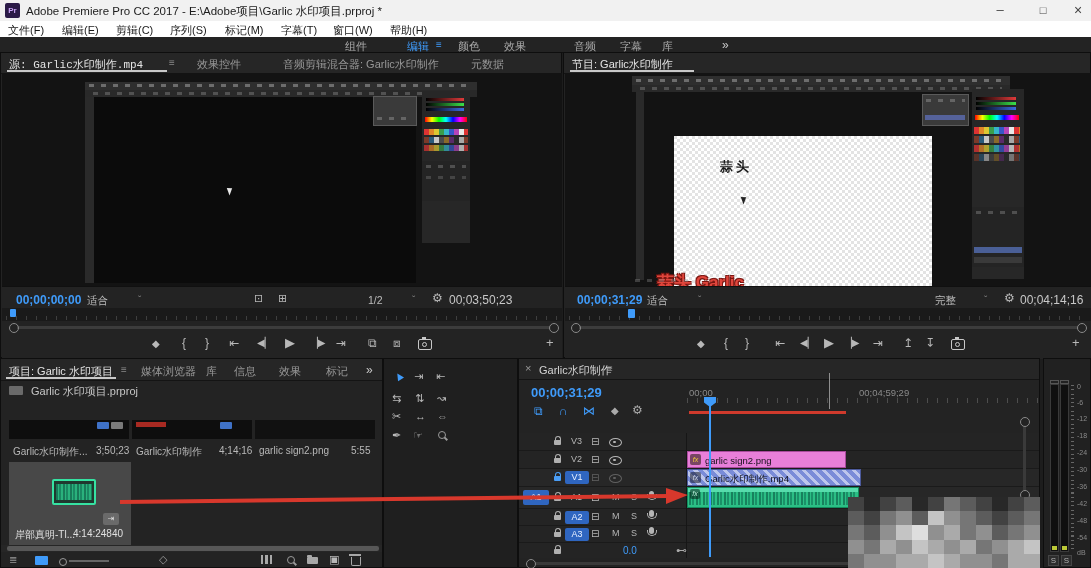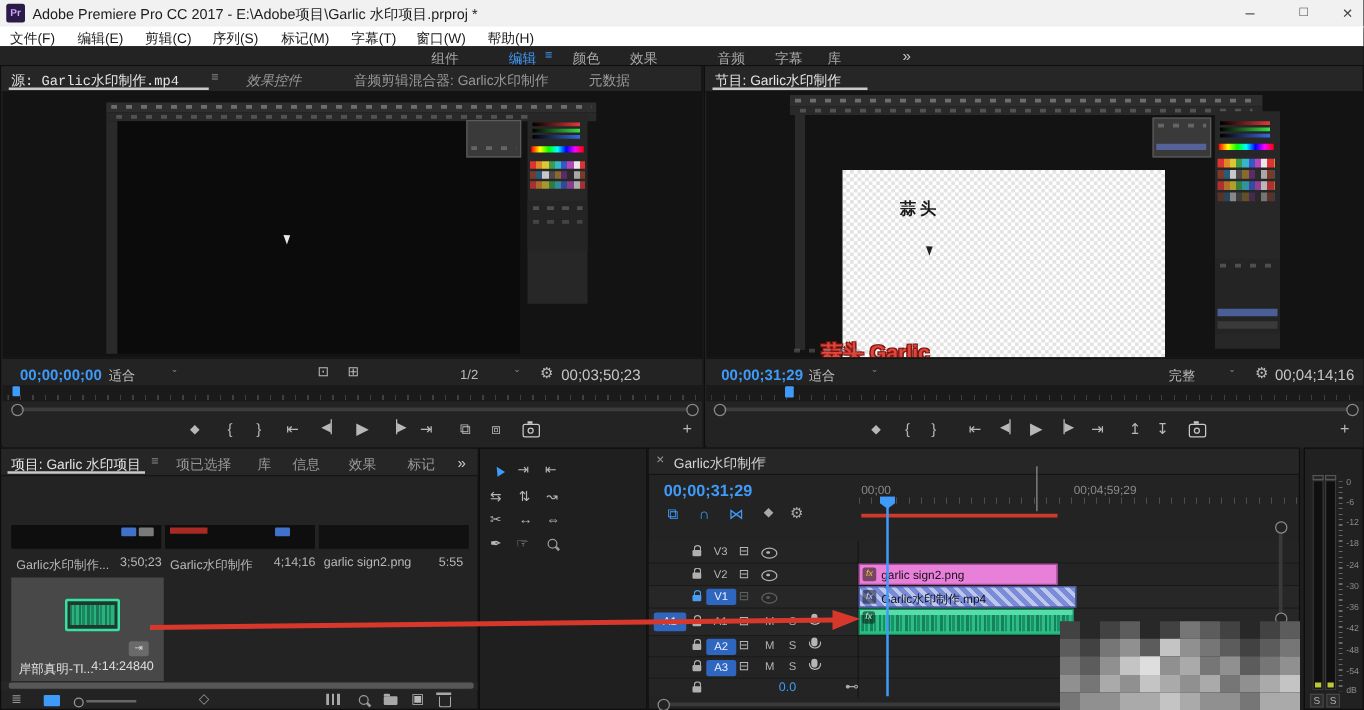--- a/index.html
+++ b/index.html
@@ -74,21 +74,21 @@
     <span class="abs" style="left:620px;top:2px;font-size:11px;color:#a8a8a8;">字幕</span>
     <span class="abs" style="left:662px;top:2px;font-size:11px;color:#a8a8a8;">库</span>
     <span class="abs" style="left:722px;top:1px;font-size:12px;color:#c8c8c8;">»</span>
   </div>
 
   <div class="panel" style="left:0;top:52px;width:562px;height:306px;">
     <div class="tabbar">
       <span class="abs" style="left:8px;top:4px;font-size:11px;color:#e4e4e4;font-family:Liberation Mono, monospace;">源: Garlic水印制作.mp4</span>
       <span class="abs" style="left:168px;top:4px;font-size:10px;color:#8a8a8a;">≡</span>
       <div class="underline" style="left:6px;top:17px;width:160px;"></div>
-      <span class="abs" style="left:196px;top:4px;font-size:11px;color:#989898;font-style:italic;">效果控件</span>
+      <span class="abs" style="left:196px;top:4px;font-size:11px;color:#989898;">效果控件</span>
       <span class="abs" style="left:282px;top:4px;font-size:11px;color:#989898;">音频剪辑混合器: Garlic水印制作</span>
       <span class="abs" style="left:470px;top:4px;font-size:11px;color:#989898;">元数据</span>
     </div>
 
     <div class="abs" style="left:1px;top:20px;width:560px;height:213px;background:#131313;overflow:hidden;">
       <div class="abs" style="left:83px;top:9px;width:392px;height:8px;background:#2e2e2e;">
           <div class="menudash" style="margin:2px 4px;"></div>
         </div>
       <div class="abs" style="left:83px;top:17px;width:392px;height:7px;background:#292929;">
           <div class="menudash" style="margin:2px 8px;opacity:.4;"></div>
@@ -226,26 +226,30 @@
         <span class="ic" style="left:507px;top:3px;font-size:13px;">+</span>
       </div>
     </div>
   </div>
 
   <div class="panel" style="left:0;top:358px;width:383px;height:210px;">
     <div class="tabbar" style="height:21px;">
       <span class="abs" style="left:8px;top:5px;font-size:11px;color:#e4e4e4;">项目: Garlic 水印项目</span>
       <span class="abs" style="left:120px;top:5px;font-size:10px;color:#8a8a8a;">≡</span>
       <div class="underline" style="left:5px;top:18px;width:110px;"></div>
-      <span class="abs" style="left:140px;top:5px;font-size:11px;color:#989898;">项已选择</span>
+      <span class="abs" style="left:140px;top:5px;font-size:11px;color:#989898;">媒体浏览器</span>
       <span class="abs" style="left:205px;top:5px;font-size:11px;color:#989898;">库</span>
       <span class="abs" style="left:233px;top:5px;font-size:11px;color:#989898;">信息</span>
       <span class="abs" style="left:278px;top:5px;font-size:11px;color:#989898;">效果</span>
       <span class="abs" style="left:325px;top:5px;font-size:11px;color:#989898;">标记</span>
       <span class="abs" style="left:365px;top:4px;font-size:12px;color:#c8c8c8;">»</span>
+    </div>
+    <div class="abs" style="left:0;top:22px;width:381px;height:19px;">
+      <span class="abs" style="left:8px;top:5px;width:14px;height:9px;background:#6a6a6a;border-radius:1px;"></span>
+      <span class="abs" style="left:30px;top:3px;font-size:11px;color:#c6c6c6;">Garlic 水印项目.prproj</span>
     </div>
 
     <div class="abs" style="left:0;top:61px;width:381px;height:42px;">
       <div class="abs" style="left:8px;top:0;width:120px;height:19px;background:#0e0e0e;">
         <span class="abs" style="left:88px;top:2px;width:12px;height:7px;background:#3f72c8;border-radius:1px;"></span>
         <span class="abs" style="left:102px;top:2px;width:12px;height:7px;background:#7a7a7a;border-radius:1px;"></span>
       </div>
       <div class="abs" style="left:131px;top:0;width:120px;height:19px;background:#0e0e0e;">
         <span class="abs" style="left:4px;top:2px;width:30px;height:5px;background:#a82a22;"></span>
         <span class="abs" style="left:88px;top:2px;width:12px;height:7px;background:#3f72c8;border-radius:1px;"></span>

